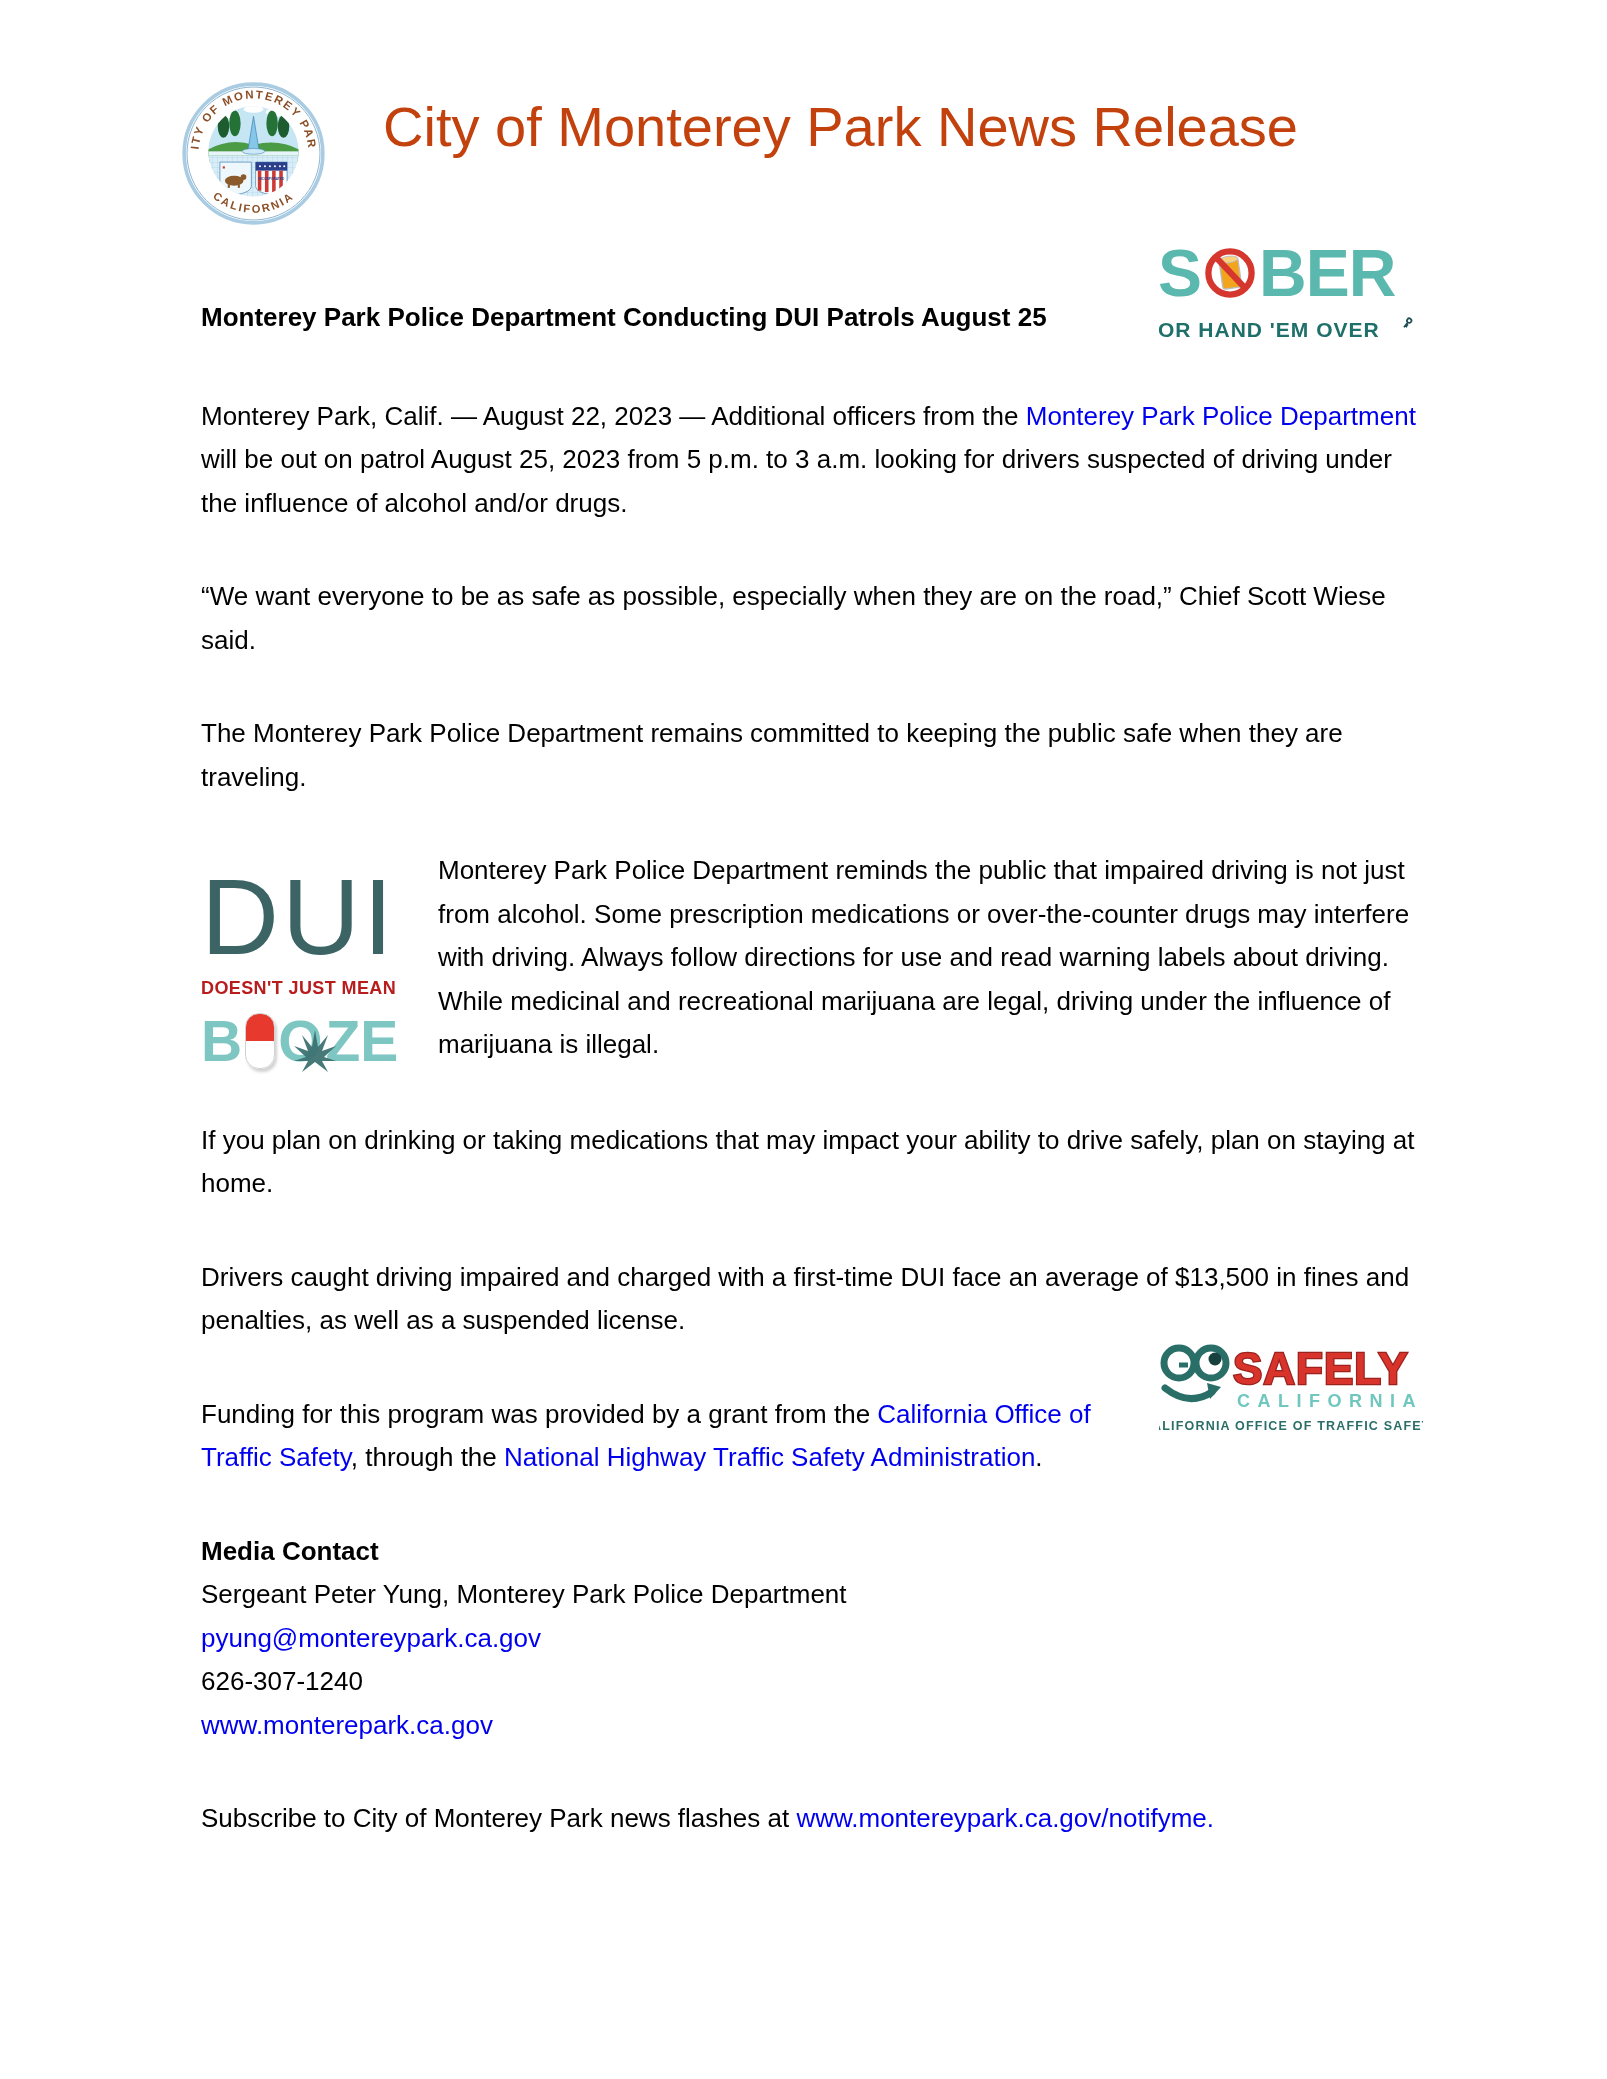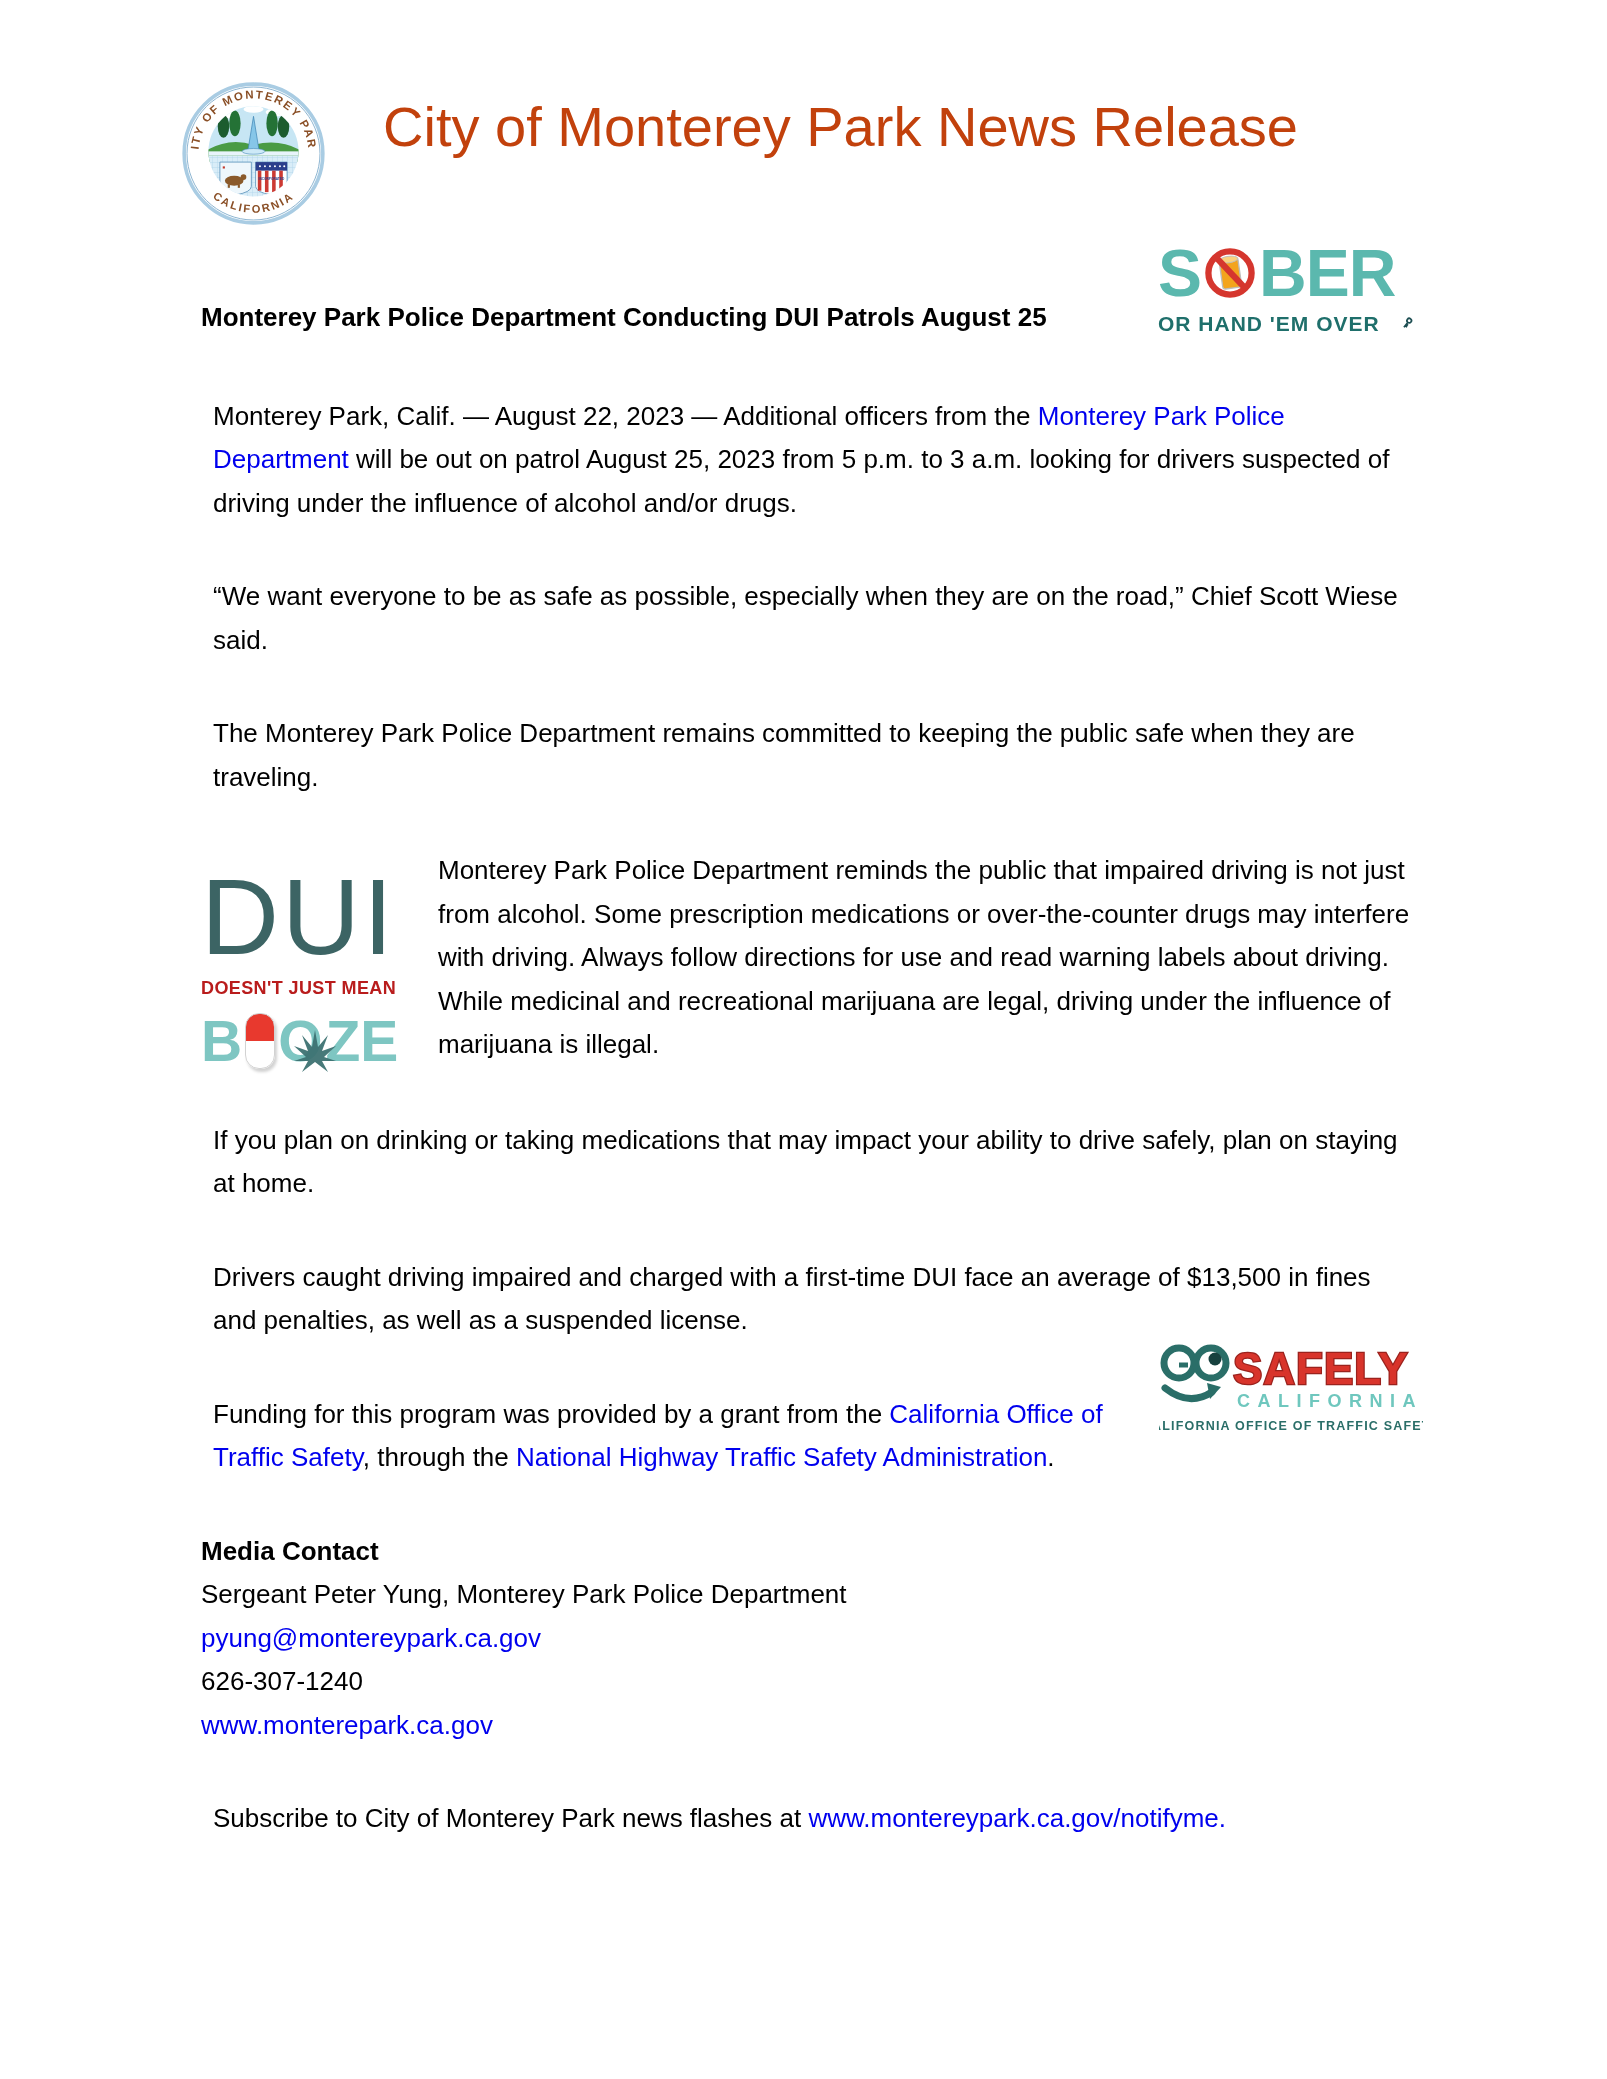--- a/index.html
+++ b/index.html
@@ -12,25 +12,25 @@
     overflow:hidden;
   }
   
   .header{position:absolute;left:182px;top:82px;display:flex;align-items:flex-start;}
   .seal{width:143px;height:143px;flex:none;}
   .page-title{font-size:56px;line-height:66px;margin-left:58px;margin-top:12px;color:#c2410c;white-space:nowrap;}
   
   .sober{position:absolute;left:1158px;top:243px;width:256px;}
   .sober-row1{display:flex;align-items:center;}
   .sober-letter{font-size:66px;font-weight:bold;color:#5bb8ae;letter-spacing:-1px;line-height:60px;}
-  .sober-row2{display:flex;align-items:center;gap:22px;margin-top:3px;}
+  .sober-row2{display:flex;align-items:flex-end;gap:22px;margin-top:3px;}
   .sober-tagline{font-size:21px;font-weight:bold;color:#1f6f6b;letter-spacing:1px;white-space:nowrap;}
   
   .content{position:absolute;left:201px;top:296px;width:1216px;font-size:26px;line-height:43.5px;}
-  .content p{margin:0 0 50px 12px;}
+  .content p{margin:0 0 50px 0;}
   .headline{font-weight:bold;margin:0 0 55px 0 !important;}
   a.doclink{color:#0000EE;text-decoration:none;cursor:pointer;}
   
   .dui-row{display:flex;margin:0 0 50px 0;}
   .dui-logo{width:202px;flex:none;margin:22px 35px 0 0;}
   .dui-word{font-size:108px;font-weight:normal;color:#3c6464;letter-spacing:3px;line-height:92px;}
   .dui-line2{font-size:18px;font-weight:bold;color:#b91c1c;letter-spacing:0.4px;margin-top:4px;white-space:nowrap;}
   .dui-booze{display:flex;align-items:center;gap:3px;margin-top:2px;}
   .booze-letter{font-size:57px;font-weight:bold;color:#7ec6c2;line-height:56px;}
   .pill{width:28px;height:54px;border-radius:14px;background:linear-gradient(180deg,#e8392e 0 50%,#ffffff 50% 100%);border:1px solid #d2d2d2;box-shadow:2px 3px 3px rgba(0,0,0,0.18);}

